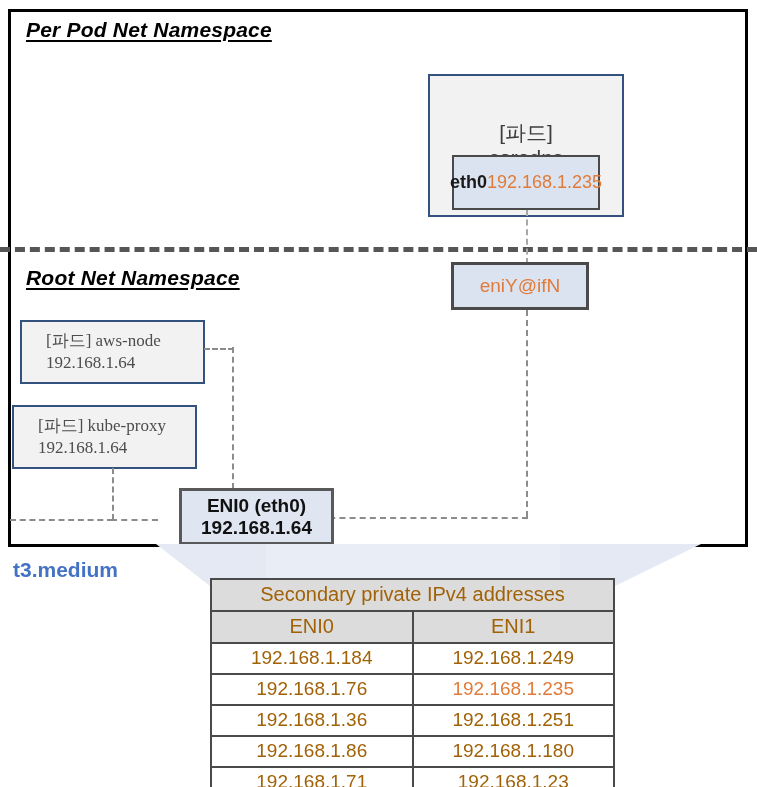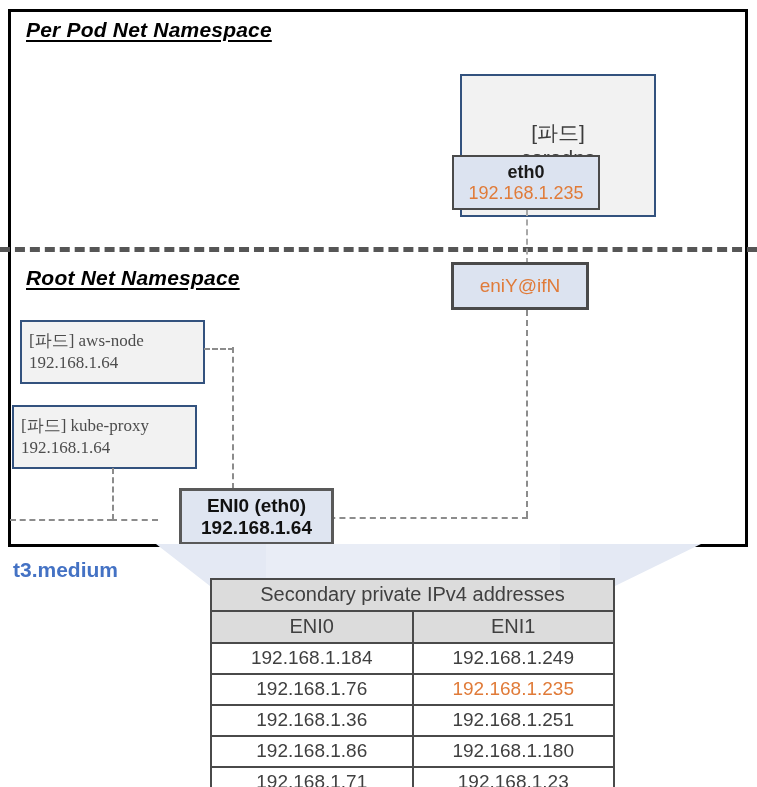--- a/index.html
+++ b/index.html
@@ -65,21 +65,20 @@
     flex-direction: column;
     align-items: center;
     justify-content: center;
     text-align: center;
   }
 
   
   .pod-box {
     border: 2px solid #33527e;
     background: #f2f2f2;
-    margin-left: 32px;
   }
   #coredns-pod {
     left: 428px;
     top: 74px;
     width: 196px;
     height: 143px;
   }
   .pod-title {
     font-size: 21px;
     color: #3c3c3c;
@@ -87,21 +86,21 @@
     font-family: "Liberation Sans", sans-serif;
   }
 
   
   .iface-chip {
     position: absolute;
     box-sizing: border-box;
     border: 2px solid #4a4a4a;
     background: #dce3f0;
     display: flex;
-    flex-direction: column;
+    flex-direction: row;
     align-items: center;
     justify-content: center;
     line-height: 1.12;
   }
   #coredns-eth0 {
     left: 452px;
     top: 155px;
     width: 148px;
     height: 55px;
   }
@@ -129,21 +128,21 @@
     color: #e07b39;
     font-weight: normal;
   }
 
   
   .pod-info-box {
     border: 2px solid #33527e;
     background: #f2f2f2;
     align-items: flex-start;
     justify-content: center;
-    padding-left: 7px;
+    padding-left: 24px;
     text-align: left;
   }
   .pod-info-line {
     font-family: "Liberation Serif", serif;
     font-size: 17px;
     color: #4d4d4d;
     line-height: 1.3;
     white-space: nowrap;
   }
   #aws-node-box {
@@ -233,21 +232,21 @@
     top: 578px;
     width: 405px;
     border-collapse: collapse;
     table-layout: fixed;
     background: #ffffff;
   }
   #ip-table th, #ip-table td {
     border: 2px solid #4a4a4a;
     text-align: center;
     font-size: 19px;
-    color: #404040;
+    color: #a16207;
     padding: 3px 0 4px 0;
     font-weight: normal;
     font-family: "Liberation Sans", sans-serif;
   }
   #ip-table th.tbl-title {
     background: #dcdcdc;
     font-size: 20px;
   }
   #ip-table th.tbl-col {
     background: #dcdcdc;

